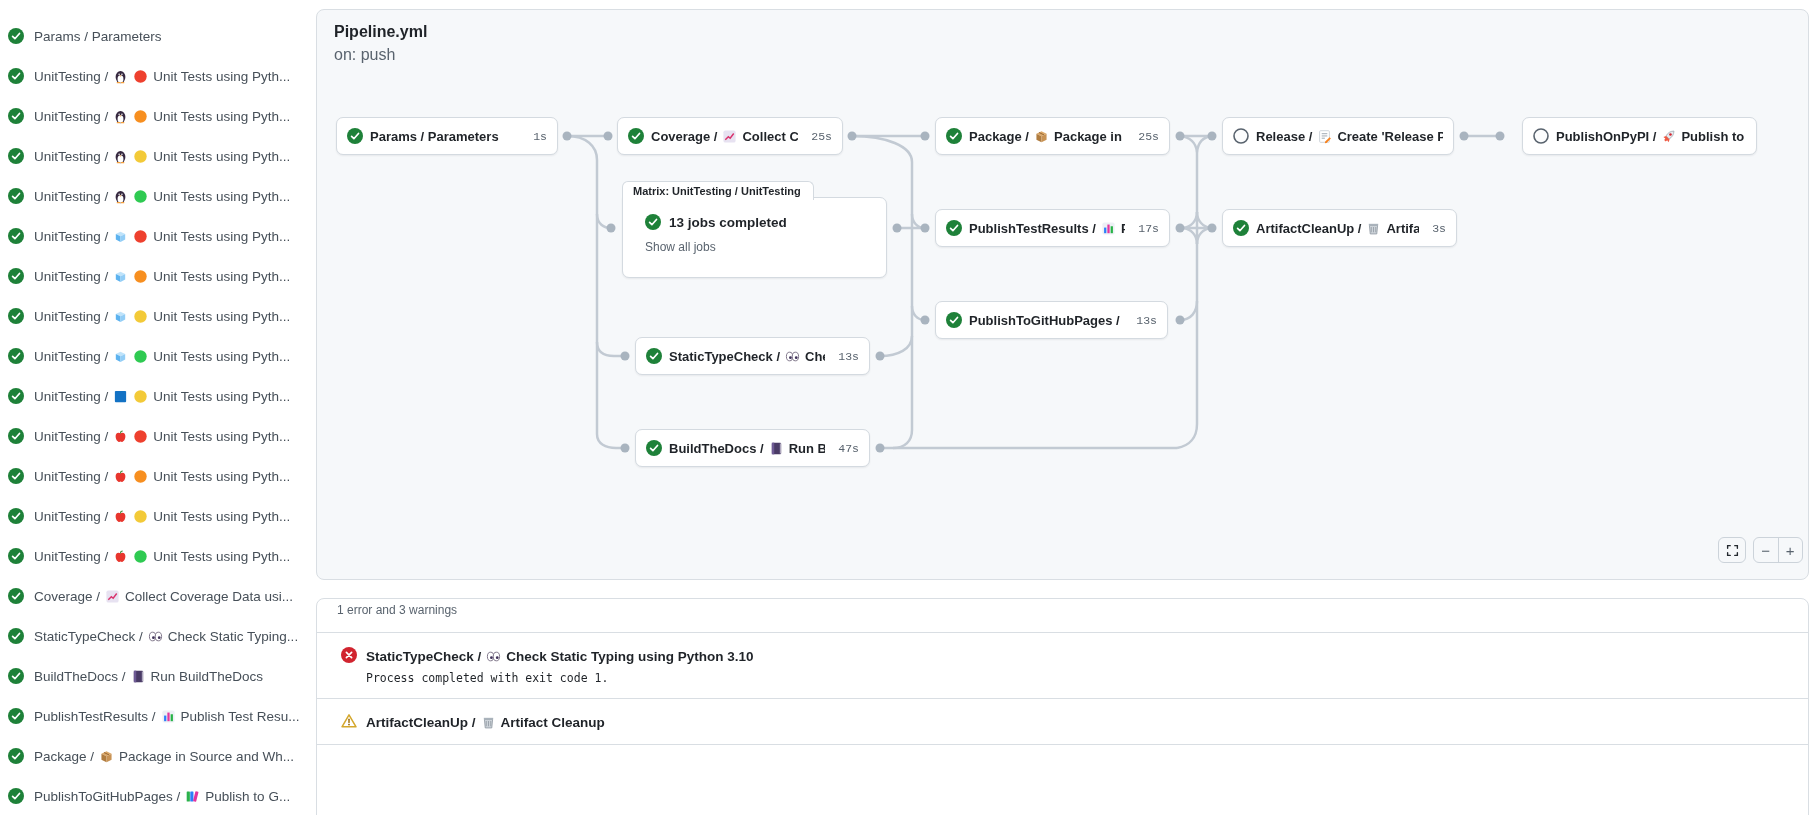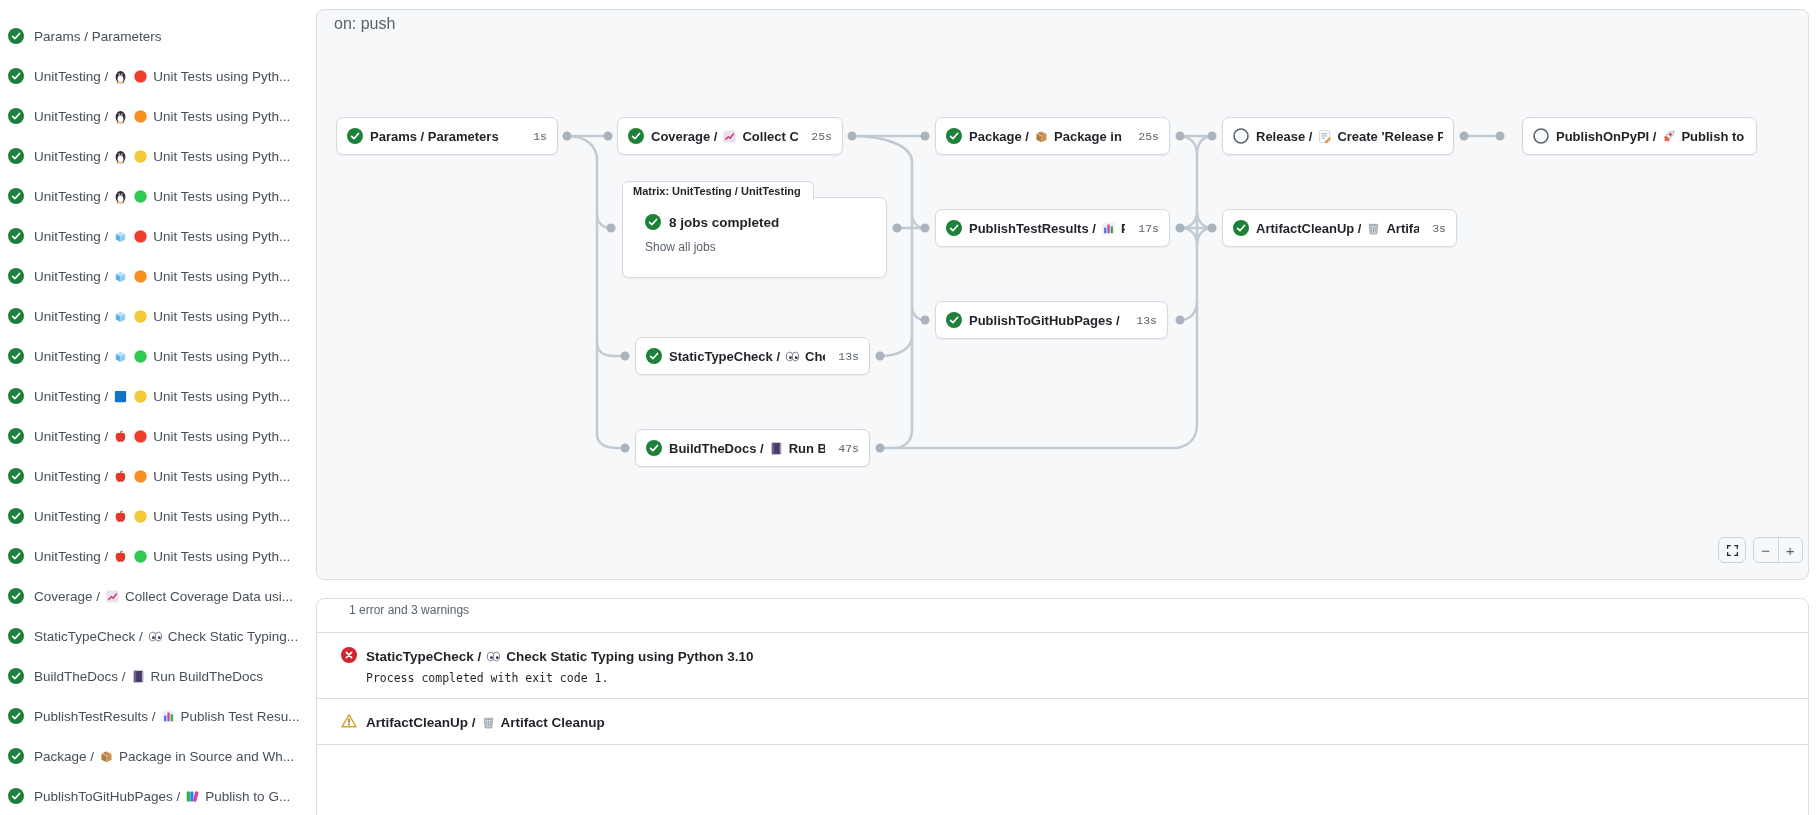--- a/index.html
+++ b/index.html
@@ -46,21 +46,21 @@
   .zoom-group{position:absolute;left:1753px;top:537px;width:50px;height:26px;display:flex;
               border:1px solid #ccd3da;border-radius:6px;background:#f6f8fa;box-sizing:border-box;overflow:hidden;}
   .zoom-group button{flex:1;border:none;background:transparent;font-size:15px;color:#59636e;cursor:pointer;
                      font-family:"Liberation Sans",sans-serif;padding:0;line-height:1;}
   .zoom-group button:first-child{border-right:1px solid #ccd3da;}
 
   
   .annotations-panel{position:absolute;left:316px;top:598px;width:1493px;height:250px;background:#fff;
                      border:1px solid #d9dee3;border-radius:8px;box-sizing:border-box;}
   .ann-title-h{margin:19px 0 0 24px;font-size:16px;font-weight:700;color:#1f2328;}
-  .ann-sub{margin:4px 0 15px 32px;font-size:12px;color:#59636e;}
+  .ann-sub{margin:4px 0 15px 20px;font-size:12px;color:#59636e;}
   .ann-item{border-top:1px solid #d9dee3;padding:14px 24px 13px 24px;display:flex;gap:9px;align-items:flex-start;}
   .ann-body{min-width:0;}
   .ann-head{font-size:13.5px;font-weight:700;color:#1f2328;display:inline-flex;gap:5px;align-items:center;cursor:pointer;}
   .ann-msg{font-family:"DejaVu Sans Mono",monospace;font-size:11.5px;margin-top:6px;color:#1f2328;}
   .ann-stub{height:12px;padding-top:0;padding-bottom:0;}
 </style>
 </head>
 <body>
 
 <div class="page">
@@ -509,20 +509,21 @@
                 <rect x="9.8" y="2.6" width="3.4" height="10.8" rx="0.6" fill="#e3359f"></rect>
               </g>
             </svg>
           </span>
           <span>Publish to G...</span>
         </span>
       </div>
     </nav>
 
   <section class="graph-panel">
+    <h2 class="gp-title">Pipeline.yml</h2>
     <div class="gp-trigger">on: push</div>
   </section>
 
   <svg id="edges" viewBox="0 0 1818 815">
       <path d="M567,136 H608" class="edge"></path>
       <path d="M567,136 C586,136 597,146 597,160" class="edge"></path>
       <path d="M597,160 V434 C597,444 606,448 616,448 H625" class="edge"></path>
       <path d="M597,214 C597,224 604,228 611,228" class="edge"></path>
       <path d="M597,342 C597,352 604,356 614,356 H625" class="edge"></path>
       <path d="M852,136 H925" class="edge"></path>
@@ -762,21 +763,21 @@
         <span>Matrix: UnitTesting / UnitTesting</span>
       </div>
       <div class="matrix-box" style="left:622px;top:197px;width:265px;height:81px">
         <div class="matrix-status">
           <span class="icon">
             <svg width="16" height="16" viewBox="0 0 16 16">
               <circle cx="8" cy="8" r="8" fill="#1e8139"></circle>
               <path d="M4.6 8.4l2.3 2.3 4.6-5.2" stroke="#fff" stroke-width="1.7" fill="none" stroke-linecap="round" stroke-linejoin="round"></path>
             </svg>
           </span>
-          <span>8 jobs completed</span>
+          <span>13 jobs completed</span>
         </div>
         <div class="matrix-link">Show all jobs</div>
       </div>
     </div>
 
   <button class="fs-btn">
     <span class="icon">
       <svg width="13" height="13" viewBox="0 0 16 16">
           <path d="M2 5.2V2h3.2M10.8 2H14v3.2M14 10.8V14h-3.2M5.2 14H2v-3.2" stroke="#24292f" stroke-width="1.7" fill="none" stroke-linecap="round"></path>
         </svg>

